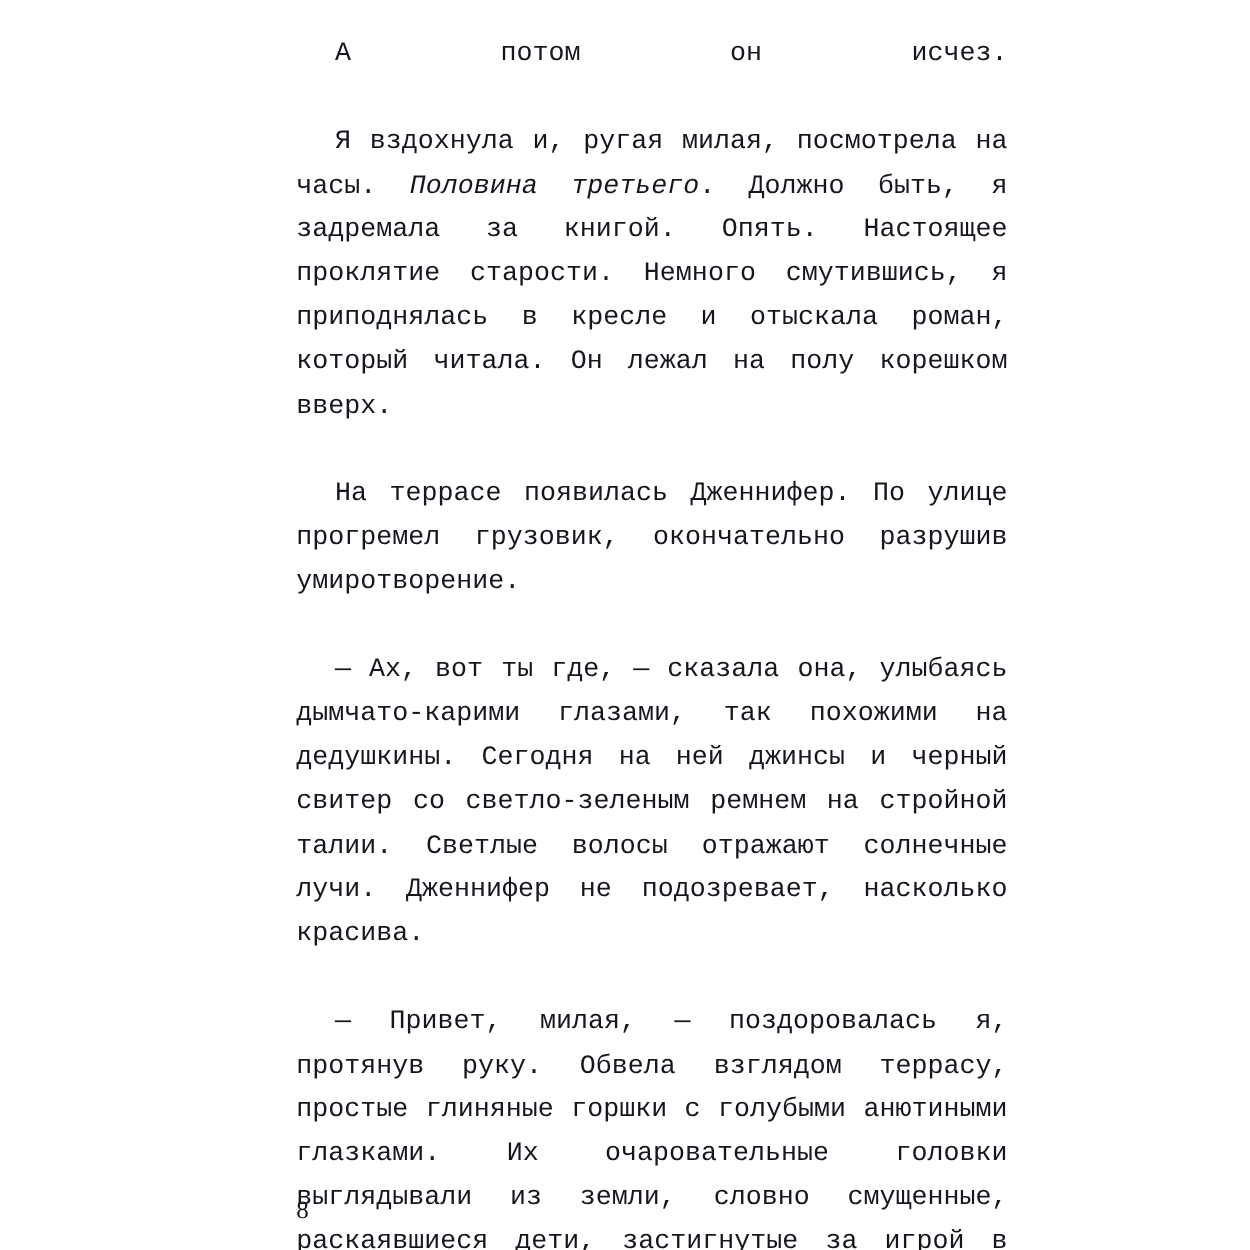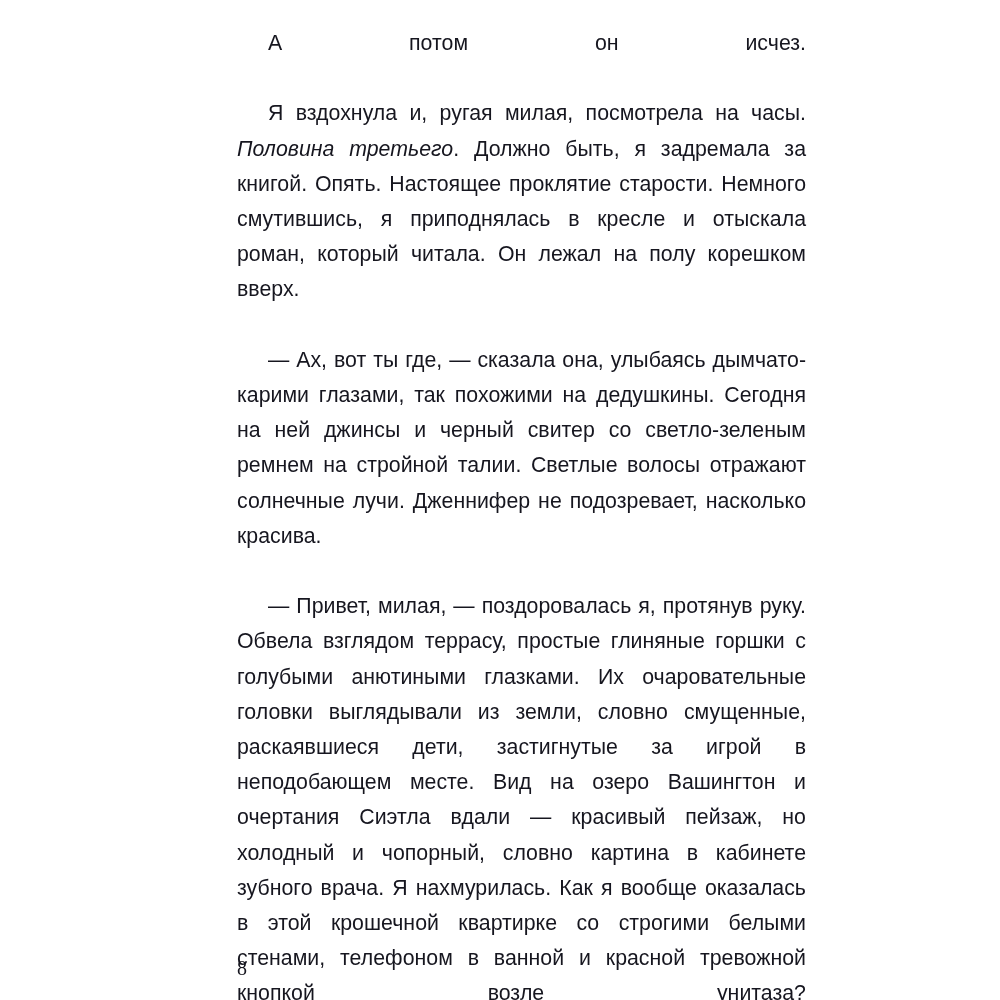--- a/index.html
+++ b/index.html
@@ -31,21 +31,21 @@
 
   .para {
     margin: 0;
     padding: 0;
     text-indent: 31px;
     text-align: justify;
     text-justify: inter-word;
     font-size: 21.3px;
     line-height: 35.2px;
     color: #16161f;
-    font-family: Liberation Sans, sans-serif;
+    font-family: Liberation Mono, monospace;
     letter-spacing: 0.02px;
     word-spacing: 0.2px;
     -webkit-font-smoothing: antialiased;
   }
 
   .para:last-of-type {
     text-align: justify;
   }
 
   .para .it {
@@ -70,19 +70,20 @@
   }
 </style>
 </head>
 <body>
 
 <div class="page">
 
   <div class="text-block">
     <p class="para"><span>А потом он исчез.</span></p>
     <p class="para"><span>Я вздохнула и, ругая милая, посмотрела на часы. </span><span class="it">Половина третьего</span><span>. Должно быть, я задремала за книгой. Опять. Настоящее проклятие старости. Немного смутившись, я приподнялась в кресле и отыскала роман, который читала. Он лежал на полу корешком вверх.</span></p>
+    <p class="para"><span>На террасе появилась Дженнифер. По улице прогремел грузовик, окончательно разрушив умиротворение.</span></p>
     <p class="para"><span>— Ах, вот ты где, — сказала она, улыбаясь дымчато-карими глазами, так похожими на дедушкины. Сегодня на ней джинсы и черный свитер со светло-зеленым ремнем на стройной талии. Светлые волосы отражают солнечные лучи. Дженнифер не подозревает, насколько красива.</span></p>
     <p class="para"><span>— Привет, милая, — поздоровалась я, протянув руку. Обвела взглядом террасу, простые глиняные горшки с голубыми анютиными глазками. Их очаровательные головки выглядывали из земли, словно смущенные, раскаявшиеся дети, застигнутые за игрой в неподобающем месте. Вид на озеро Вашингтон и очертания Сиэтла вдали — красивый пейзаж, но холодный и чопорный, словно картина в кабинете зубного врача. Я нахмурилась. Как я вообще оказалась в этой крошечной квартирке со строгими белыми стенами, телефоном в ванной и красной тревожной кнопкой возле унитаза?</span></p>
   </div>
 
   <div class="folio">8</div>
 
 </div>
 
 </body></html>

